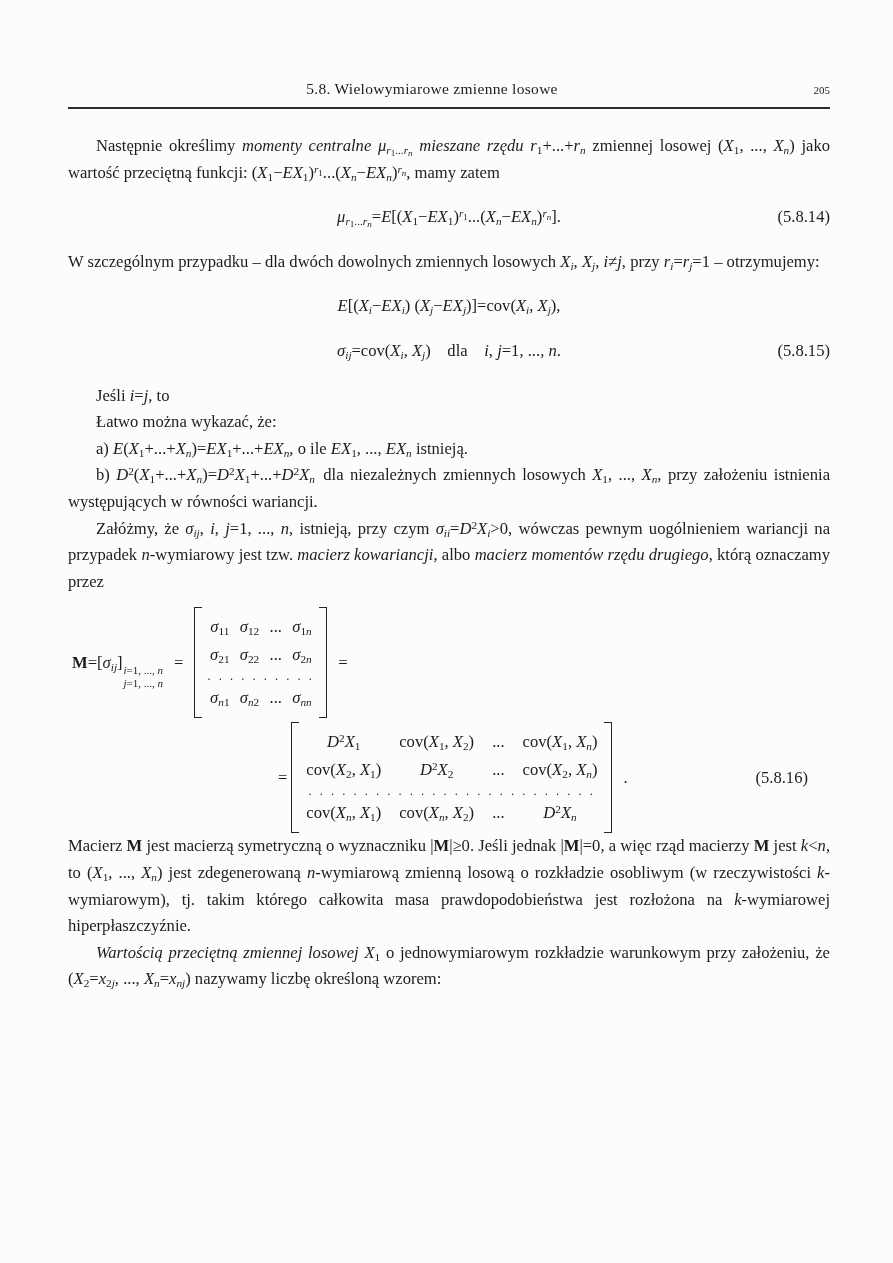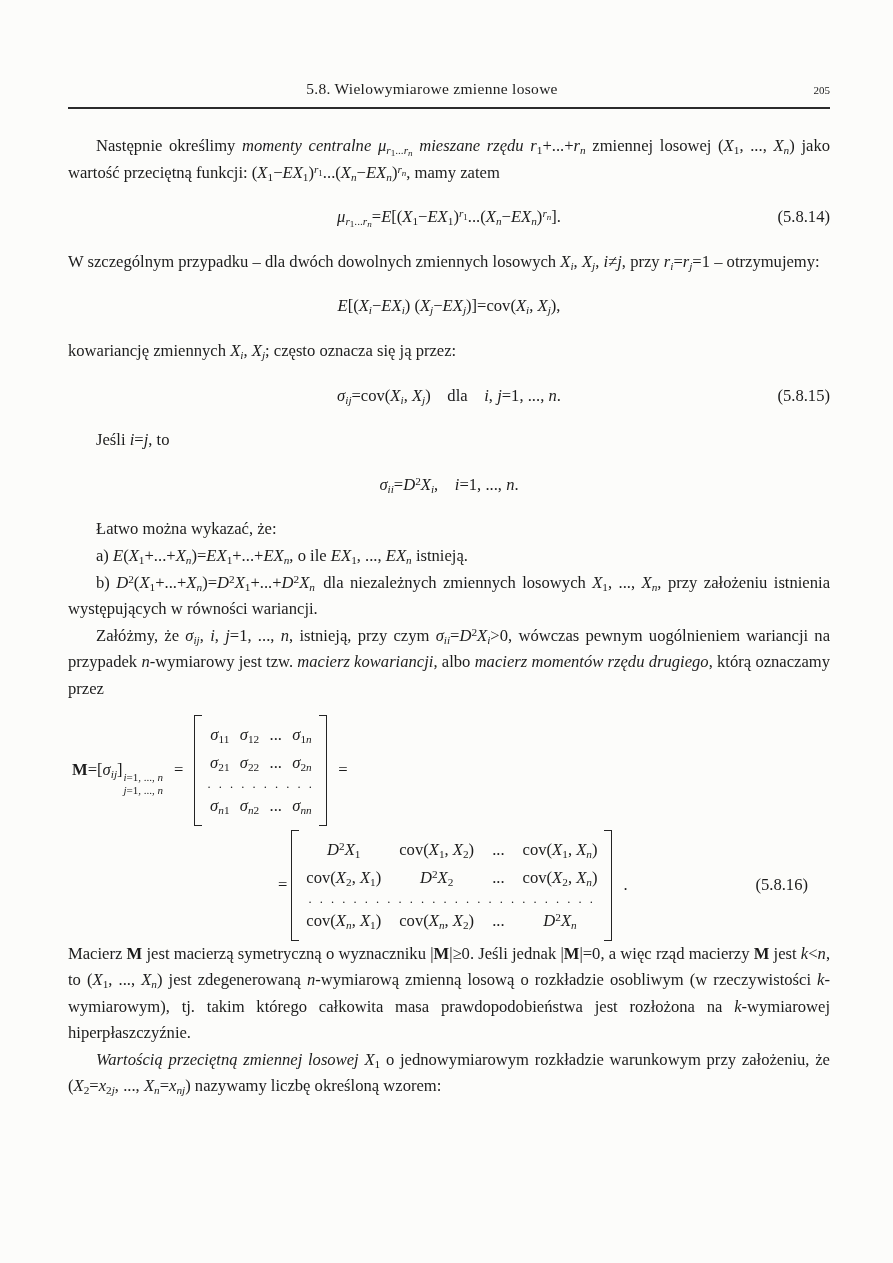--- a/index.html
+++ b/index.html
@@ -58,24 +58,22 @@
   <div class="header">
     <span class="htitle">5.8. Wielowymiarowe zmienne losowe</span>
     <span class="hpage">205</span>
   </div>
   <div class="rule"></div>
   <div id="content">
       <div class="p ind">Następnie określimy <span class="r-i">momenty centralne </span><span class="r-i">μ</span><span class="r-subi">r</span><span class="r-sub2">1</span><span class="r-sub">...</span><span class="r-subi">r</span><span class="r-sub2i">n</span> <span class="r-i">mieszane rzędu </span><span class="r-i">r</span><span class="r-sub">1</span>+...+<span class="r-i">r</span><span class="r-subi">n</span> zmiennej losowej (<span class="r-i">X</span><span class="r-sub">1</span>, ..., <span class="r-i">X</span><span class="r-subi">n</span>) jako wartość przeciętną funkcji: (<span class="r-i">X</span><span class="r-sub">1</span>−<span class="r-i">EX</span><span class="r-sub">1</span>)<span class="r-supi">r</span><span class="r-sups">1</span>...(<span class="r-i">X</span><span class="r-subi">n</span>−<span class="r-i">EX</span><span class="r-subi">n</span>)<span class="r-supi">r</span><span class="r-supsi">n</span>, mamy zatem</div>
       <div class="eq"><span class="eq-body"><span class="r-i">μ</span><span class="r-subi">r</span><span class="r-sub2">1</span><span class="r-sub">...</span><span class="r-subi">r</span><span class="r-sub2i">n</span>=<span class="r-i">E</span>[(<span class="r-i">X</span><span class="r-sub">1</span>−<span class="r-i">EX</span><span class="r-sub">1</span>)<span class="r-supi">r</span><span class="r-sups">1</span>...(<span class="r-i">X</span><span class="r-subi">n</span>−<span class="r-i">EX</span><span class="r-subi">n</span>)<span class="r-supi">r</span><span class="r-supsi">n</span>].</span><span class="eq-label">(5.8.14)</span></div>
       <div class="p">W szczególnym przypadku – dla dwóch dowolnych zmiennych losowych <span class="r-i">X</span><span class="r-subi">i</span>, <span class="r-i">X</span><span class="r-subi">j</span>, <span class="r-i">i</span>≠<span class="r-i">j</span>, przy <span class="r-i">r</span><span class="r-subi">i</span>=<span class="r-i">r</span><span class="r-subi">j</span>=1 – otrzymujemy:</div>
       <div class="eq"><span class="eq-body"><span class="r-i">E</span>[(<span class="r-i">X</span><span class="r-subi">i</span>−<span class="r-i">EX</span><span class="r-subi">i</span>) (<span class="r-i">X</span><span class="r-subi">j</span>−<span class="r-i">EX</span><span class="r-subi">j</span>)]=cov(<span class="r-i">X</span><span class="r-subi">i</span>, <span class="r-i">X</span><span class="r-subi">j</span>),</span></div>
-      <div class="p">kowariancję zmiennych <span class="r-i">X</span><span class="r-subi">i</span>, <span class="r-i">X</span><span class="r-subi">j</span>; często oznacza się ją przez:</div>
       <div class="eq"><span class="eq-body"><span class="r-i">σ</span><span class="r-subi">ij</span>=cov(<span class="r-i">X</span><span class="r-subi">i</span>, <span class="r-i">X</span><span class="r-subi">j</span>) dla <span class="r-i">i</span>, <span class="r-i">j</span>=1, ..., <span class="r-i">n</span>.</span><span class="eq-label">(5.8.15)</span></div>
       <div class="p ind">Jeśli <span class="r-i">i</span>=<span class="r-i">j</span>, to</div>
-      <div class="eq"><span class="eq-body"><span class="r-i">σ</span><span class="r-subi">ii</span>=<span class="r-i">D</span><span class="r-sup">2</span><span class="r-i">X</span><span class="r-subi">i</span>, <span class="r-i">i</span>=1, ..., <span class="r-i">n</span>.</span></div>
       <div class="p ind">Łatwo można wykazać, że:</div>
       <div class="p ind">a) <span class="r-i">E</span>(<span class="r-i">X</span><span class="r-sub">1</span>+...+<span class="r-i">X</span><span class="r-subi">n</span>)=<span class="r-i">EX</span><span class="r-sub">1</span>+...+<span class="r-i">EX</span><span class="r-subi">n</span>, o ile <span class="r-i">EX</span><span class="r-sub">1</span>, ..., <span class="r-i">EX</span><span class="r-subi">n</span> istnieją.</div>
       <div class="p ind">b) <span class="r-i">D</span><span class="r-sup">2</span>(<span class="r-i">X</span><span class="r-sub">1</span>+...+<span class="r-i">X</span><span class="r-subi">n</span>)=<span class="r-i">D</span><span class="r-sup">2</span><span class="r-i">X</span><span class="r-sub">1</span>+...+<span class="r-i">D</span><span class="r-sup">2</span><span class="r-i">X</span><span class="r-subi">n</span> dla niezależnych zmiennych losowych <span class="r-i">X</span><span class="r-sub">1</span>, ..., <span class="r-i">X</span><span class="r-subi">n</span>, przy założeniu istnienia występujących w równości wariancji.</div>
       <div class="p ind">Załóżmy, że <span class="r-i">σ</span><span class="r-subi">ij</span>, <span class="r-i">i</span>, <span class="r-i">j</span>=1, ..., <span class="r-i">n</span>, istnieją, przy czym <span class="r-i">σ</span><span class="r-subi">ii</span>=<span class="r-i">D</span><span class="r-sup">2</span><span class="r-i">X</span><span class="r-subi">i</span>&gt;0, wówczas pewnym uogólnieniem wariancji na przypadek <span class="r-i">n</span>-wymiarowy jest tzw. <span class="r-i">macierz kowariancji</span>, albo <span class="r-i">macierz momentów rzędu drugiego</span>, którą oznaczamy przez</div>
       <div class="disp mx1">
         <span class="m-pre"><span class="r-b">M</span>=[<span class="r-i">σ</span><span class="r-subi">ij</span>]</span>
         <span class="stack">
           <span><span class="r-i">i</span>=1, ..., <span class="r-i">n</span></span>
           <span><span class="r-i">j</span>=1, ..., <span class="r-i">n</span></span>
         </span>

